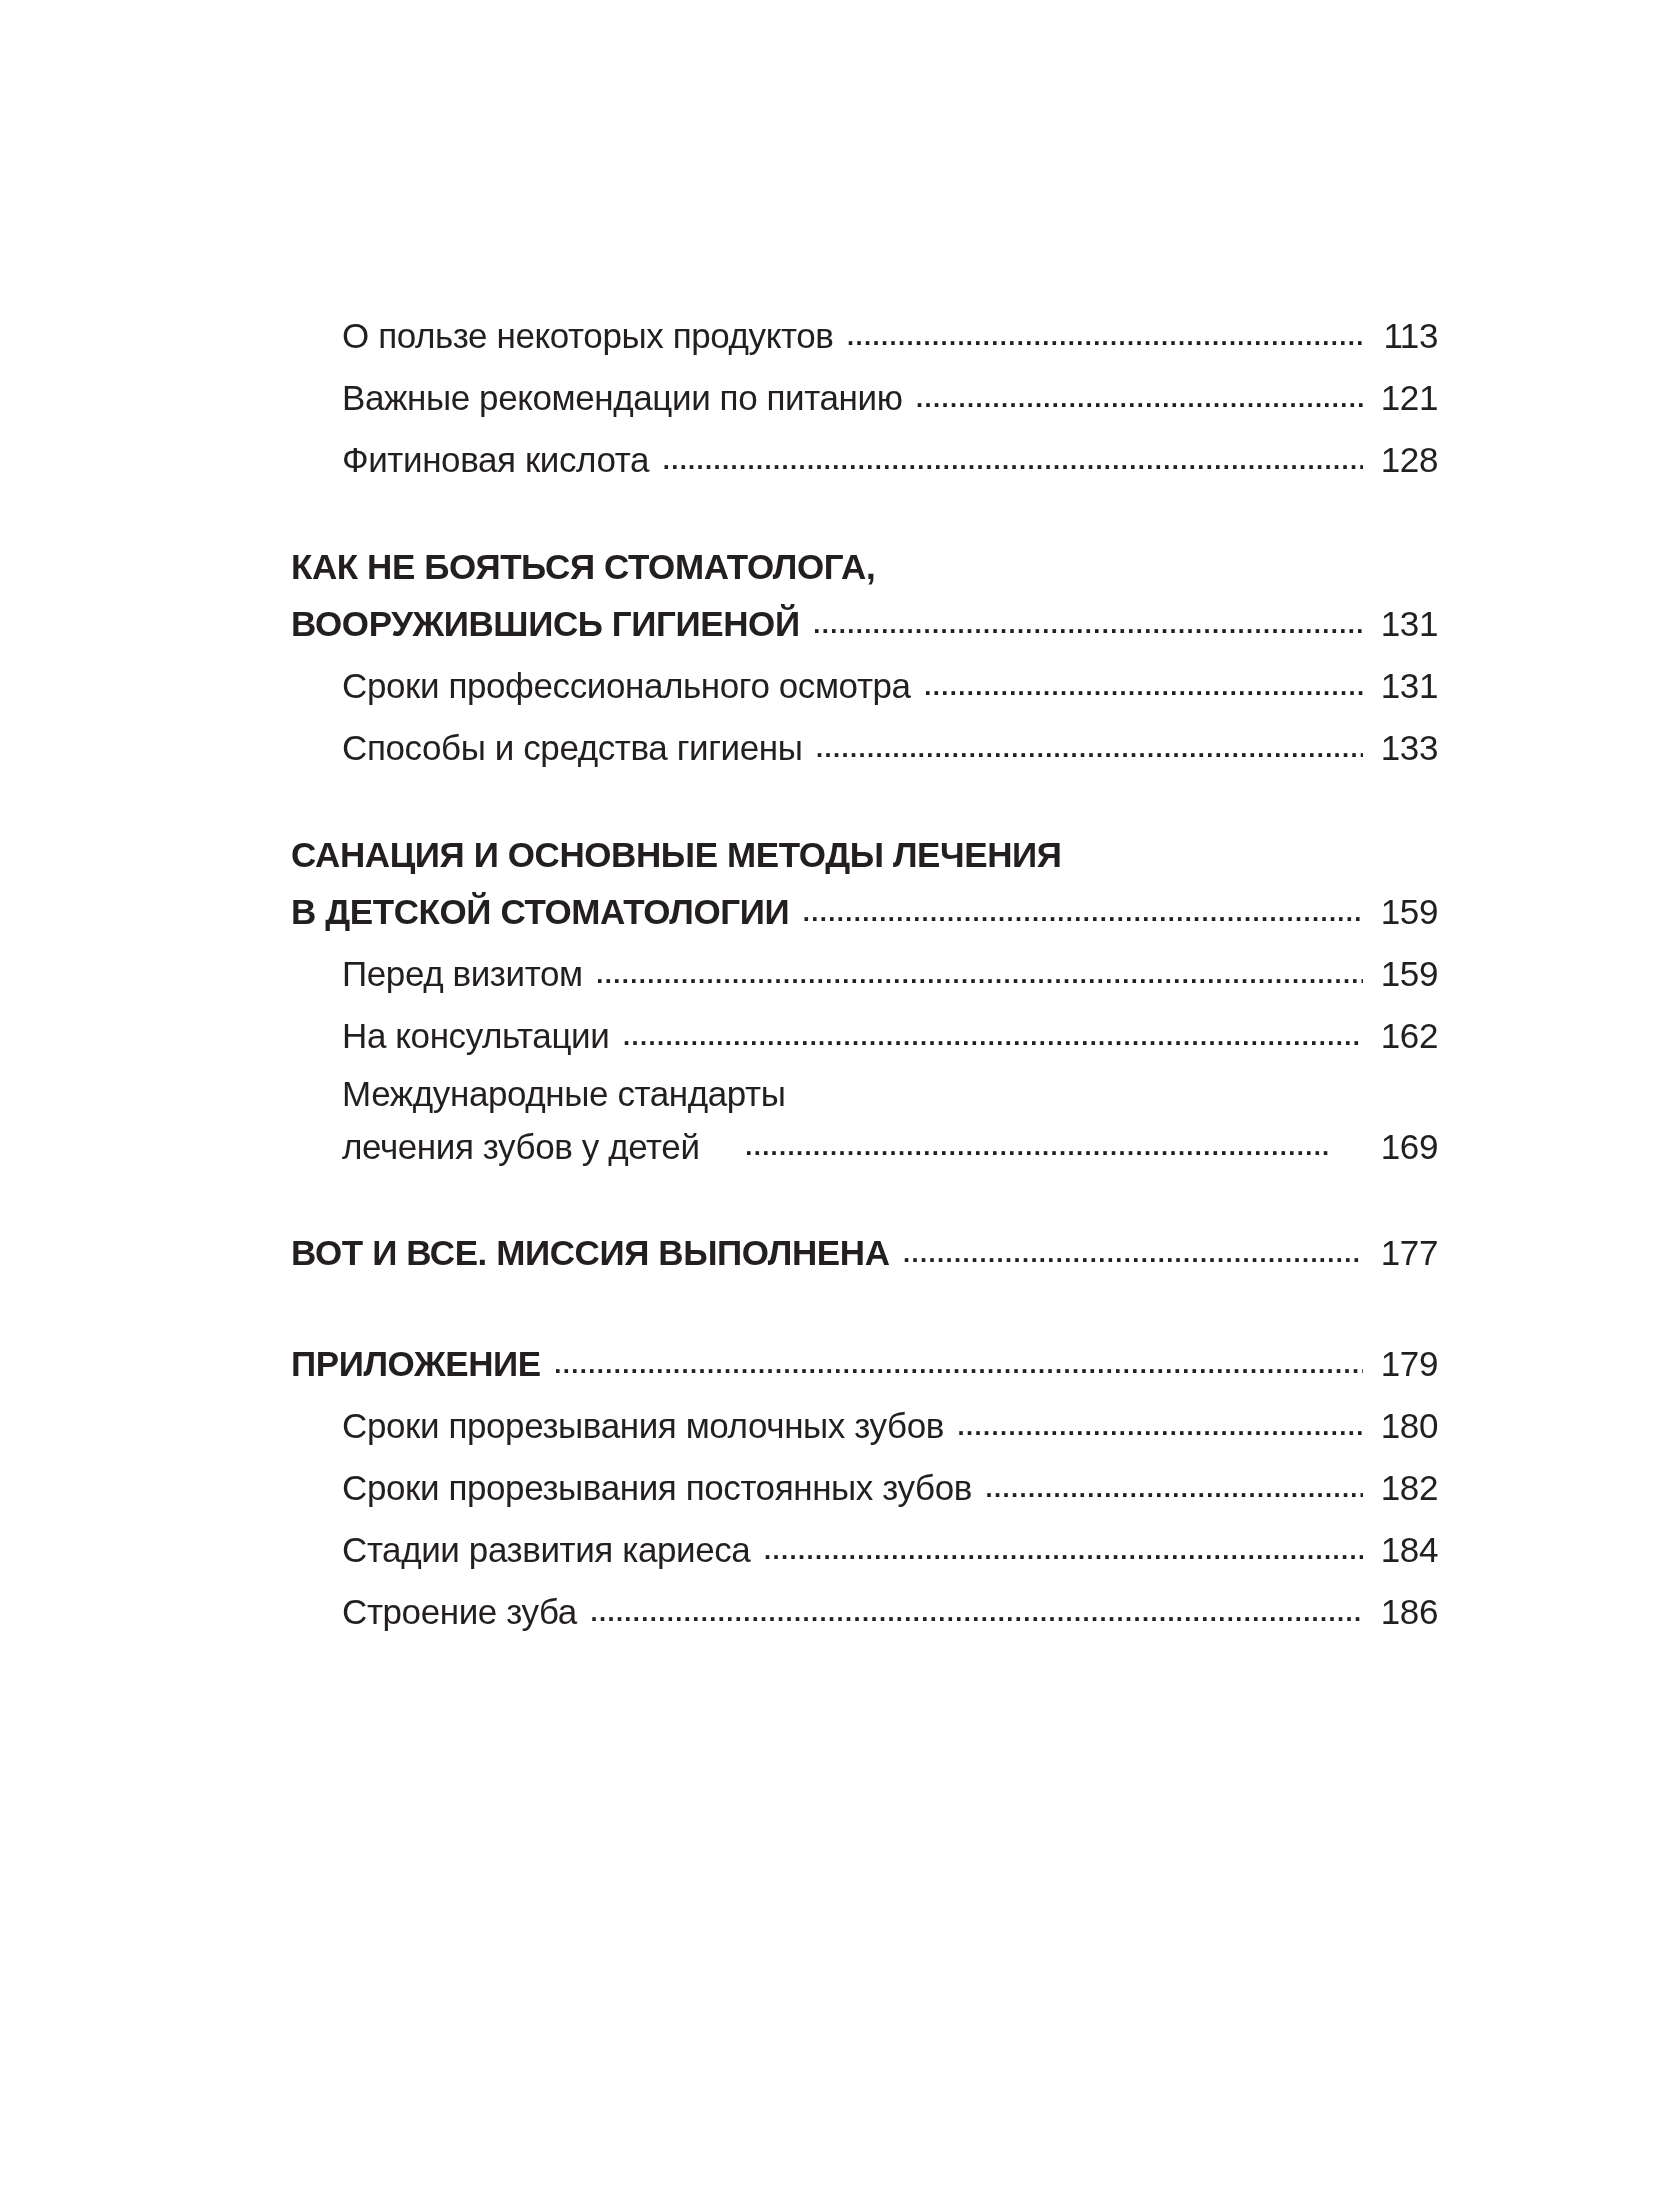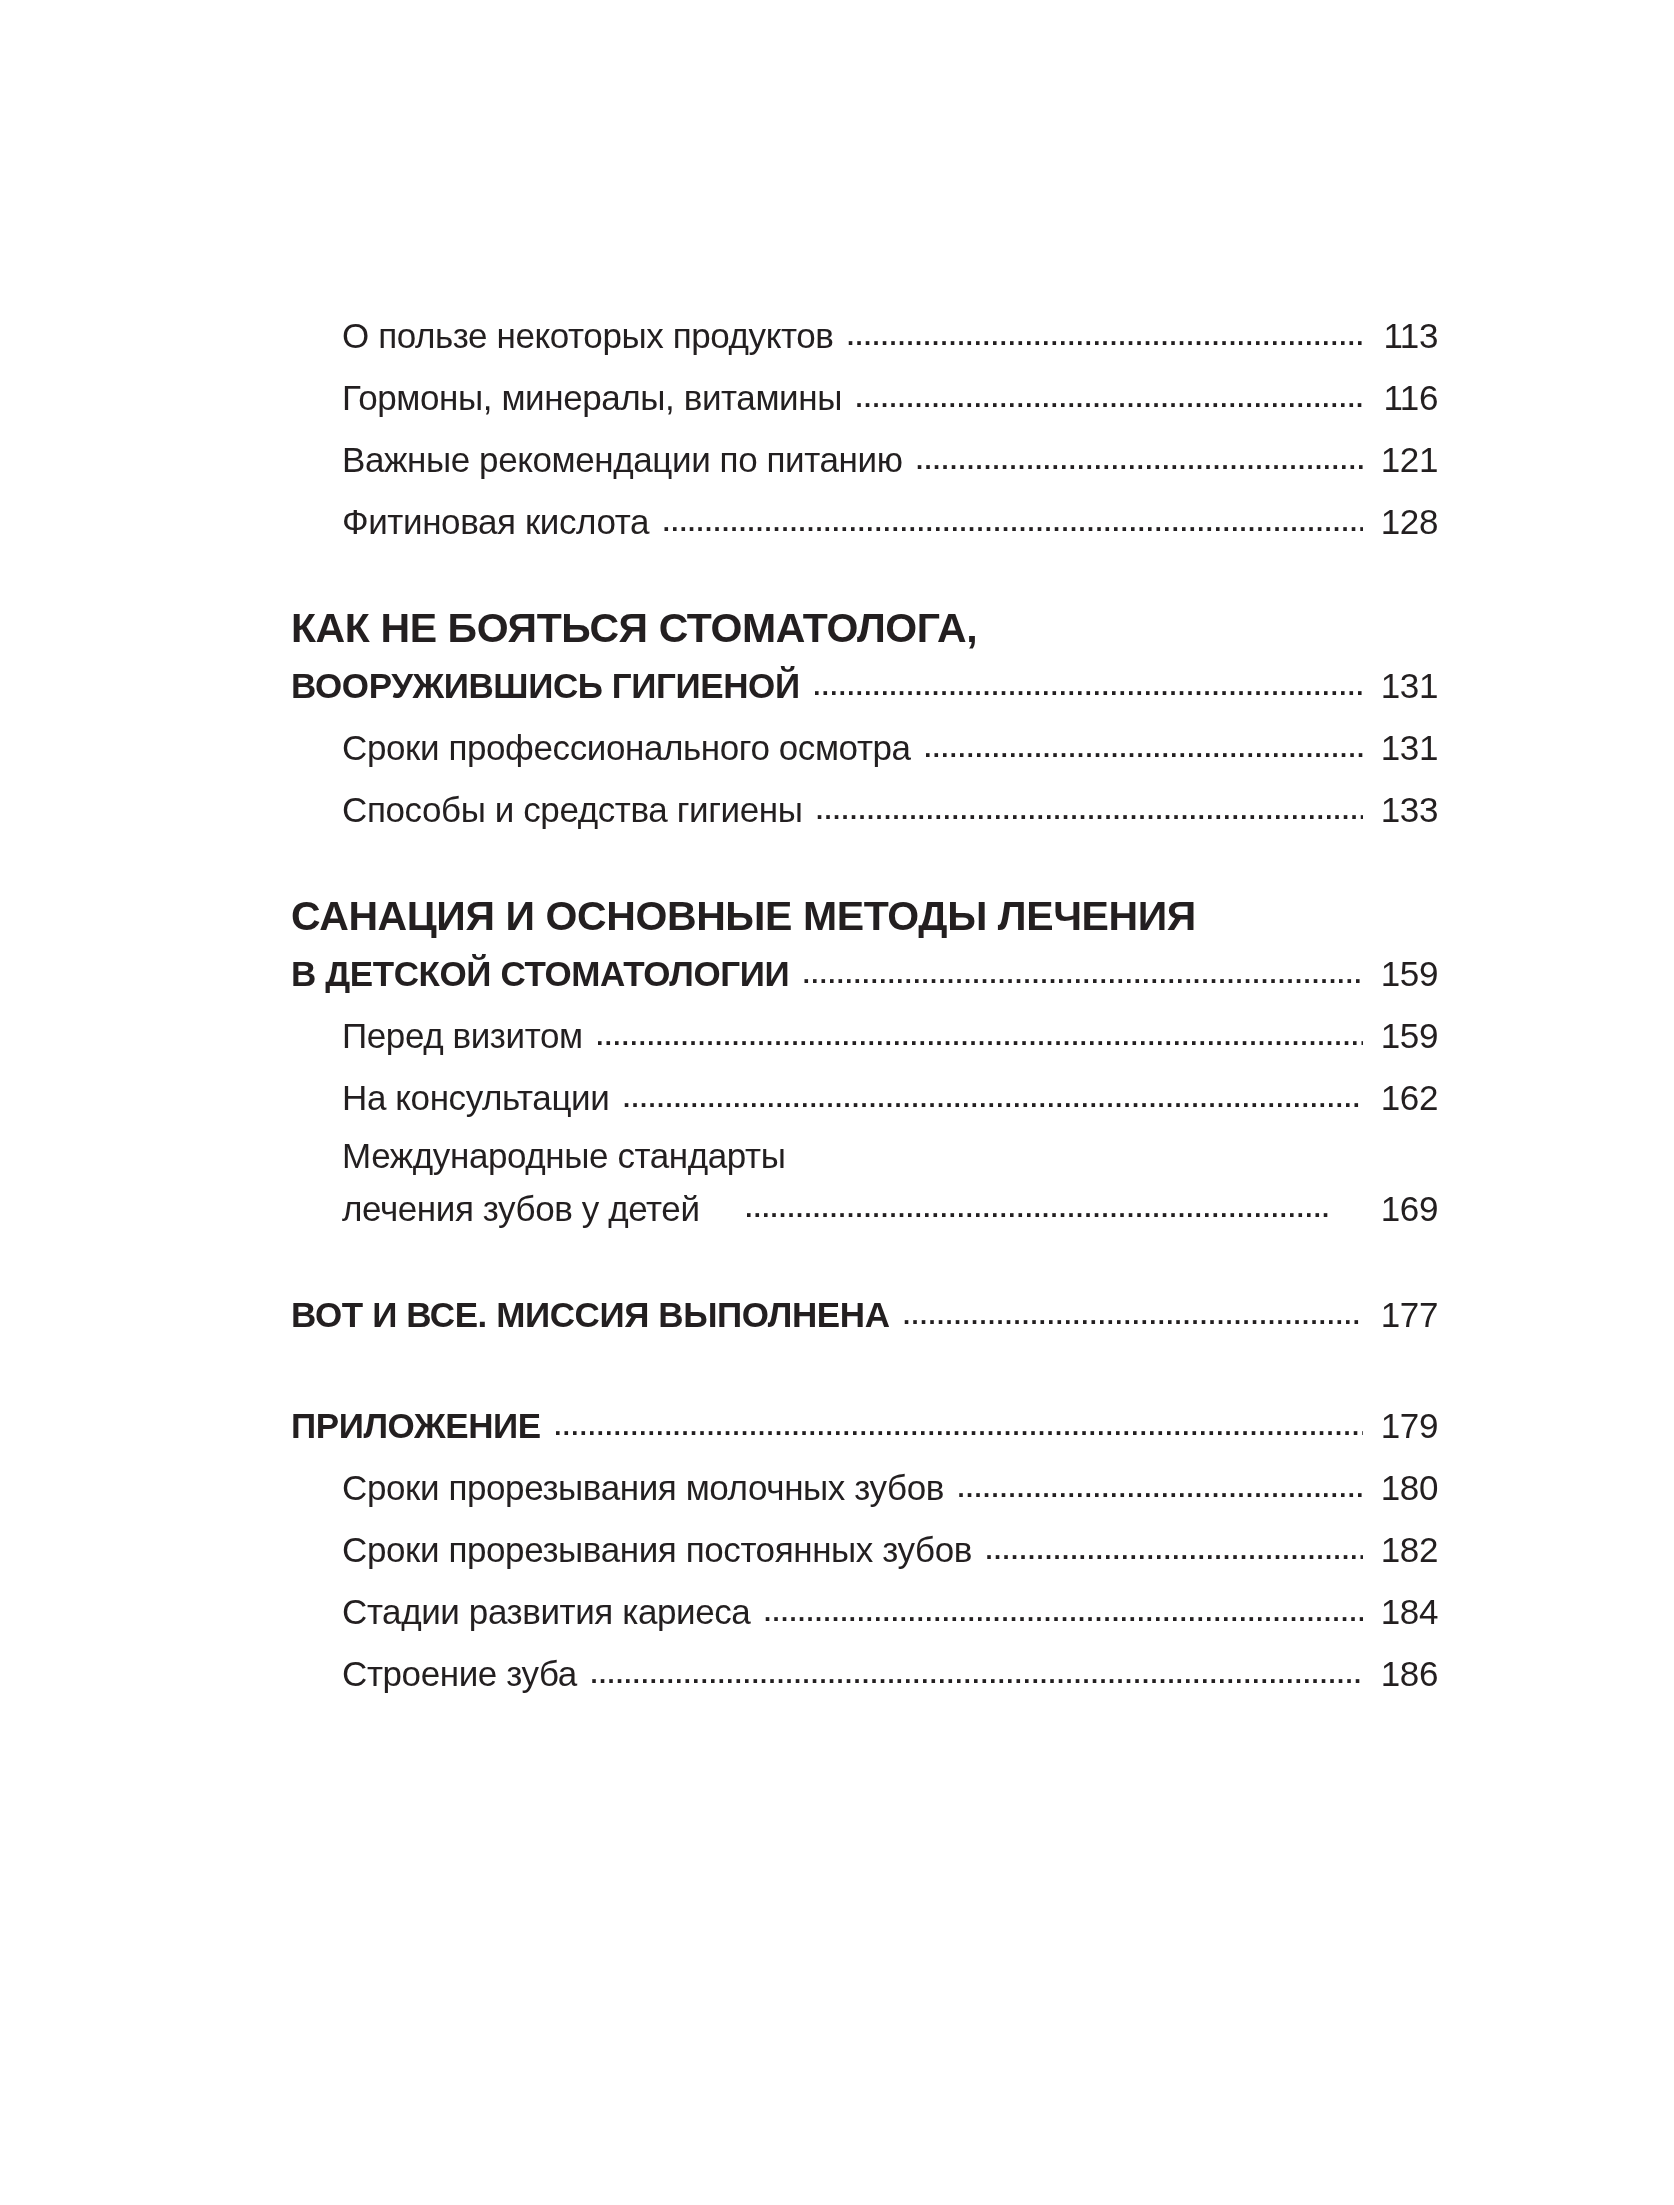--- a/index.html
+++ b/index.html
@@ -56,21 +56,21 @@
       content: "....................................................................................................................................................................................................................................................";
     }
     .entry .page {
       flex: 0 0 auto;
       white-space: nowrap;
       font-weight: normal;
       text-align: right;
       margin-left: 8px;
     }
     .heading-line1 {
-      font-size: 41px;
+      font-size: 35px;
       font-weight: bold;
       letter-spacing: -0.4px;
       line-height: 53px;
       height: 53px;
       white-space: nowrap;
     }
     .sub-line1 {
       padding-left: 51px;
       font-size: 35px;
       letter-spacing: -0.4px;
@@ -89,25 +89,20 @@
   </style>
 </head>
 <body>
 
 <div class="toc">
 
   <div class="entry sub">
     <span class="title">О пользе некоторых продуктов</span>
     <span class="leader"></span>
     <span class="page">113</span>
-  </div>
-  <div class="entry sub">
-    <span class="title">Гормоны, минералы, витамины</span>
-    <span class="leader"></span>
-    <span class="page">116</span>
   </div>
   <div class="entry sub">
     <span class="title">Важные рекомендации по питанию</span>
     <span class="leader"></span>
     <span class="page">121</span>
   </div>
   <div class="entry sub">
     <span class="title">Фитиновая кислота</span>
     <span class="leader"></span>
     <span class="page">128</span>

